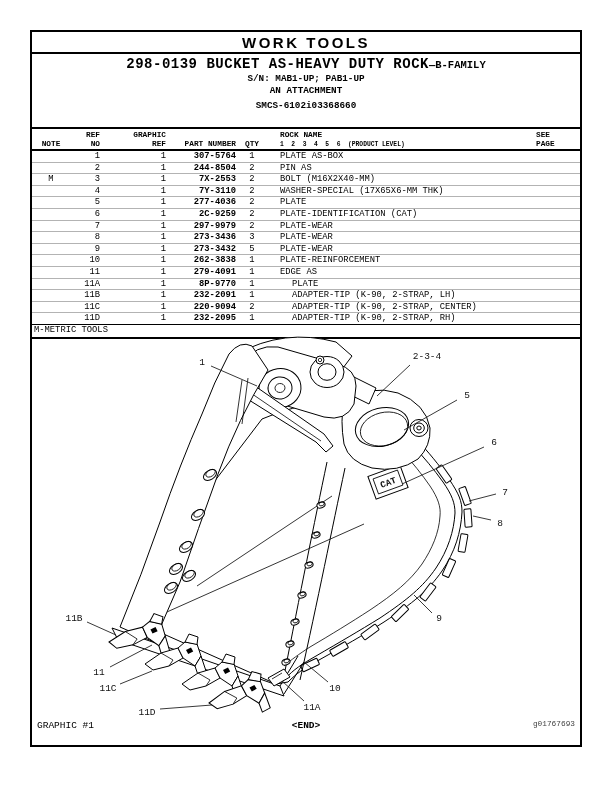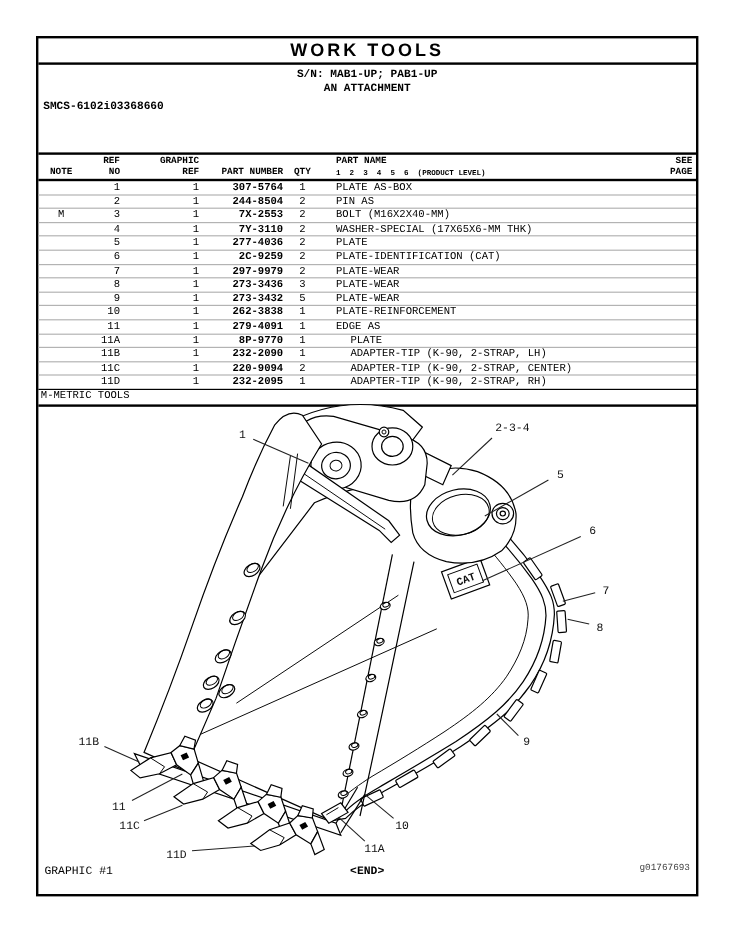--- a/index.html
+++ b/index.html
@@ -9,35 +9,35 @@
          border:2px solid #000;box-sizing:border-box;background:#fff;}
   
   .banner{height:20px;border-bottom:2px solid #000;display:flex;align-items:center;justify-content:center;
           font-family:"Liberation Sans","DejaVu Sans",sans-serif;font-weight:700;font-size:15px;letter-spacing:2.5px;}
   
   .titleblock{position:absolute;top:24px;left:0;right:0;text-align:center;}
   .t1{line-height:16px;white-space:nowrap;}
   .big{font-weight:700;font-size:14px;letter-spacing:0.5px;}
   .suf{font-weight:700;font-size:10.5px;}
   .t2{font-weight:700;font-size:9.3px;line-height:11.5px;white-space:nowrap;}
-  .smcsrow{display:flex;justify-content:flex-start;padding:0 4px;margin-top:4px;
+  .smcsrow{display:flex;justify-content:center;padding:0 4px;margin-top:4px;
            font-weight:700;font-size:9.3px;}
   
   .ptable{position:absolute;top:95px;left:0;right:0;}
   .thead{border-top:2px solid #000;border-bottom:2px solid #000;height:20px;display:flex;align-items:flex-end;}
   .hc{display:flex;flex-direction:column;justify-content:flex-end;box-sizing:border-box;}
   .hl{height:9px;line-height:9px;font-size:7.8px;font-weight:700;white-space:pre;}
   .plvl{font-size:6.3px;font-weight:700;}
   .c-note{width:38px;text-align:center;}
   .c-ref{width:30px;text-align:right;}
   .c-gref{width:66px;text-align:right;}
   .c-part{width:72px;text-align:right;padding-right:2px;box-sizing:border-box;}
   .c-qty{width:28px;text-align:center;}
   .c-name{flex:1;text-align:left;padding-left:14px;box-sizing:border-box;}
-  .c-see{width:44px;text-align:right;padding-right:3px;box-sizing:border-box;}
+  .c-see{width:44px;text-align:left;padding-right:3px;box-sizing:border-box;}
   .trow{display:flex;height:10.6px;line-height:10.2px;font-size:8.8px;border-top:1px solid #b3b3b3;}
   .trow:first-child{border-top:none;}
   .pn{font-weight:700;}
   .lvl2{padding-left:26px;}
   .footnote{border-top:1px solid #000;border-bottom:2px solid #000;height:12px;line-height:11px;
             font-size:8.8px;padding-left:2px;}
   
   #gfx{position:absolute;top:292px;left:0;width:548px;height:421px;}
   #gfx path,#gfx ellipse,#gfx circle,#gfx rect,#gfx line{stroke:#000;stroke-width:1;fill:none;}
   #gfx .fw{fill:#fff;}
@@ -61,20 +61,23 @@
 </head>
 <body>
 
 <div class="frame">
 
   <div class="banner">
     <span>WORK TOOLS</span>
   </div>
 
   <div class="titleblock">
+    <div class="t1">
+      <span class="big">298-0139 BUCKET AS-HEAVY DUTY ROCK</span><span class="suf">—B-FAMILY</span>
+    </div>
     <div class="t2">S/N: MAB1-UP; PAB1-UP</div>
     <div class="t2">AN ATTACHMENT</div>
     <div class="smcsrow">
       <span>SMCS-6102</span>
       <span>i03368660</span>
     </div>
   </div>
 
   <div class="ptable">
     <div class="thead">
@@ -89,21 +92,21 @@
         <div class="hl">GRAPHIC</div>
         <div class="hl">REF</div>
       </div>
       <div class="hc c-part">
           <div class="hl">PART NUMBER</div>
         </div>
       <div class="hc c-qty">
           <div class="hl">QTY</div>
         </div>
       <div class="hc c-name">
-        <div class="hl">PART NAME</div>
+        <div class="hl">ROCK NAME</div>
         <div class="hl plvl">1  2  3  4  5  6  (PRODUCT LEVEL)</div>
       </div>
       <div class="hc c-see">
         <div class="hl">SEE</div>
         <div class="hl">PAGE</div>
       </div>
     </div>
     <div id="rows">
         <div class="trow">
           <span class="c-note"></span>
@@ -210,21 +213,21 @@
           <span class="c-gref">1</span>
           <span class="c-part pn">8P-9770</span>
           <span class="c-qty">1</span>
           <span class="c-name lvl2">PLATE</span>
           <span class="c-see"></span>
         </div>
         <div class="trow">
           <span class="c-note"></span>
           <span class="c-ref">11B</span>
           <span class="c-gref">1</span>
-          <span class="c-part pn">232-2090</span>
+          <span class="c-part pn">232-2091</span>
           <span class="c-qty">1</span>
           <span class="c-name lvl2">ADAPTER-TIP (K-90, 2-STRAP, LH)</span>
           <span class="c-see"></span>
         </div>
         <div class="trow">
           <span class="c-note"></span>
           <span class="c-ref">11C</span>
           <span class="c-gref">1</span>
           <span class="c-part pn">220-9094</span>
           <span class="c-qty">2</span>

